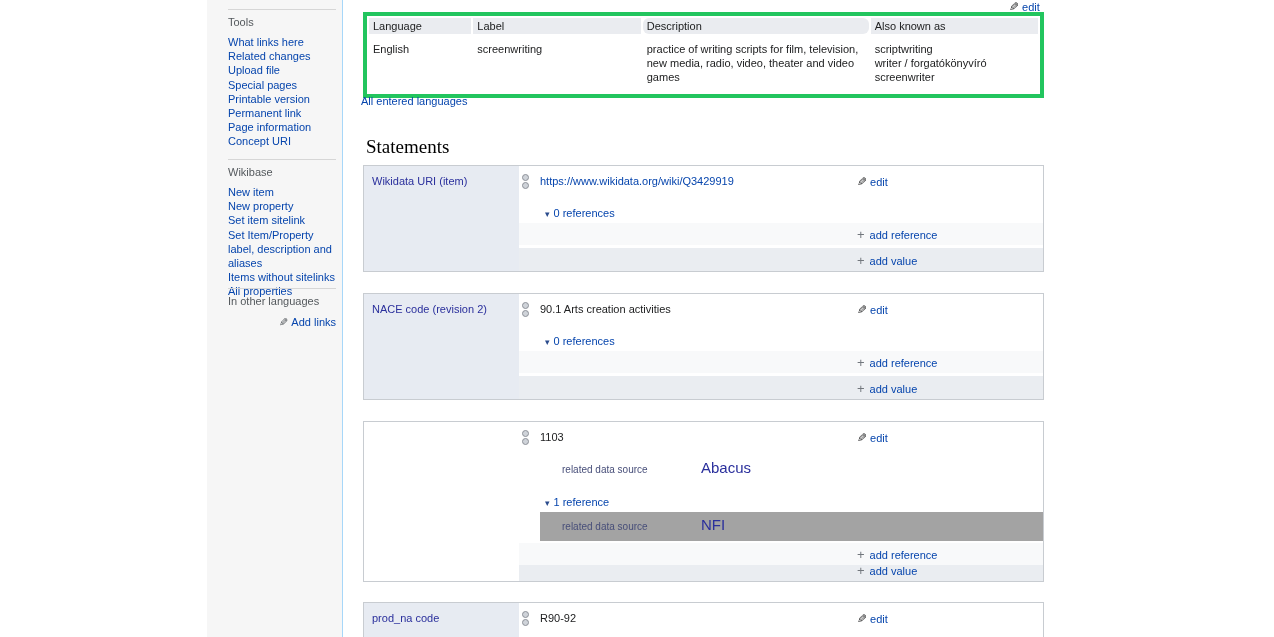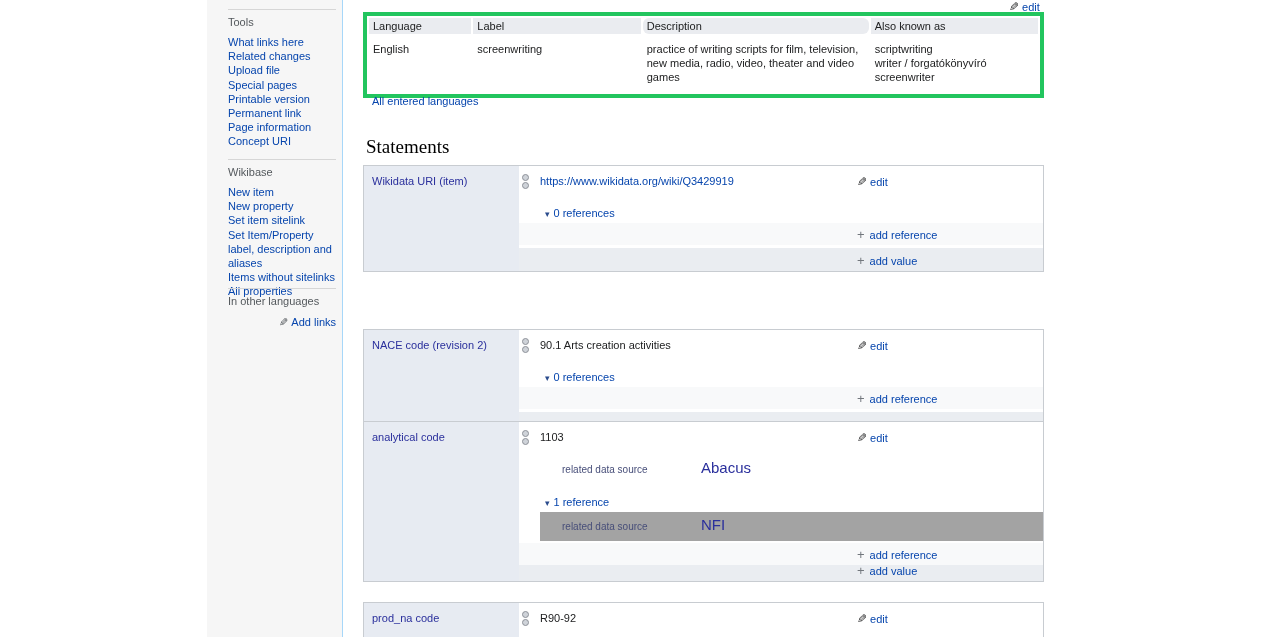--- a/index.html
+++ b/index.html
@@ -31,21 +31,21 @@
   #terms-edit{position:absolute;left:665px;top:0;font-size:11px;}
   #terms-edit a{color:#0645ad;}
 
   
   #terms-table{position:absolute;left:19px;top:12px;width:681px;
     border:4px solid #22c55e;border-collapse:separate;border-spacing:2px;background:#fff;box-sizing:border-box;}
   #terms-table th{background:#eaecf0;font-weight:normal;text-align:left;font-size:11px;padding:2px 4px;}
   #terms-table td{vertical-align:top;font-size:11px;line-height:14px;padding:6px 4px 8px 4px;}
   .col-lang{width:98px;}.col-label{width:167px;}.col-desc{width:231px;border-radius:6px;}.col-aka{width:166px;}
 
-  #all-entered{position:absolute;left:28px;top:95px;font-size:11px;color:#0645ad;}
+  #all-entered{position:absolute;left:17px;top:95px;font-size:11px;color:#0645ad;}
 
   #statements-heading{position:absolute;left:22px;top:136px;margin:0;
     font-family:"Liberation Serif",serif;font-weight:normal;font-size:19px;color:#000;}
 
   
   .sg{position:absolute;left:19px;width:681px;border:1px solid #c8ccd1;background:#fff;box-sizing:border-box;}
   .sg-prop{position:absolute;left:0;top:0;bottom:0;width:155px;background:#e7ebf2;
     box-sizing:border-box;padding:9px 8px 0 8px;font-size:11px;line-height:13px;}
   .sg-prop a{color:#2a2f9c;}
   .sg-main{margin-left:155px;position:relative;height:100%;box-sizing:border-box;}
@@ -144,34 +144,33 @@
         <div class="addvalue"><a><span class="plus">+</span><span>add value</span></a></div>
         <div class="sg-main">
           <div class="claim"><span class="rank">
               <i></i>
               <i></i>
             </span><a class="vlink">https://www.wikidata.org/wiki/Q3429919</a><span class="edit-tb"><a><i class="pencil">✎</i><span>edit</span></a></span></div>
           <div class="toggle" style="margin-top: 8px;"><a><span class="tri">▾</span><span>0 references</span></a></div>
           <div class="addref"><a><span class="plus">+</span><span>add reference</span></a></div>
         </div>
       </div>
-      <div class="sg" style="top: 293px; height: 107px; margin-top: 36px;">
+      <div class="sg" style="top: 293px; height: 107px;">
         <div class="sg-prop"><a>NACE code (revision 2)</a></div>
         <div class="addvalue"><a><span class="plus">+</span><span>add value</span></a></div>
         <div class="sg-main">
           <div class="claim"><span class="rank">
               <i></i>
               <i></i>
             </span><span class="vtext">90.1 Arts creation activities</span><span class="edit-tb"><a><i class="pencil">✎</i><span>edit</span></a></span></div>
           <div class="toggle" style="margin-top: 8px;"><a><span class="tri">▾</span><span>0 references</span></a></div>
           <div class="addref"><a><span class="plus">+</span><span>add reference</span></a></div>
         </div>
       </div>
       <div class="sg" style="top: 421px; height: 161px;">
-        <div class="sg-prop"><a>analytical code</a></div>
         <div class="addvalue"><a><span class="plus">+</span><span>add value</span></a></div>
         <div class="sg-main">
           <div class="claim"><span class="rank">
               <i></i>
               <i></i>
             </span><span class="vtext">1103</span><span class="edit-tb"><a><i class="pencil">✎</i><span>edit</span></a></span></div>
           <div class="quals">
             <div class="qrow"><span class="qlabel">related data source</span><a class="qval">Abacus</a></div>
           </div>
           <div class="toggle" style="margin-top: 18px;"><a><span class="tri">▾</span><span>1 reference</span></a></div>

